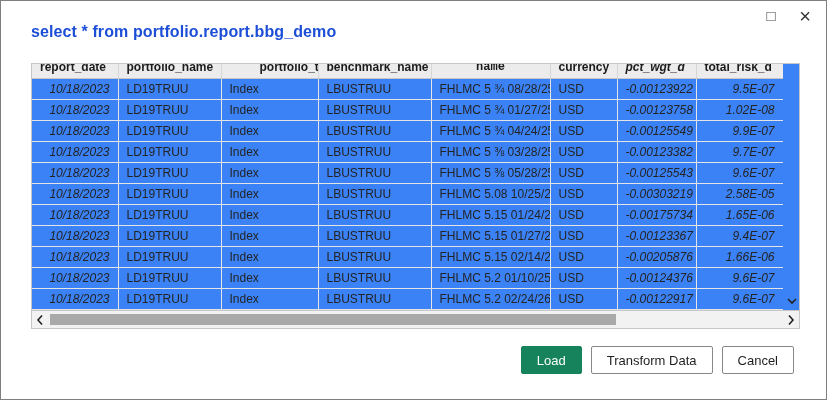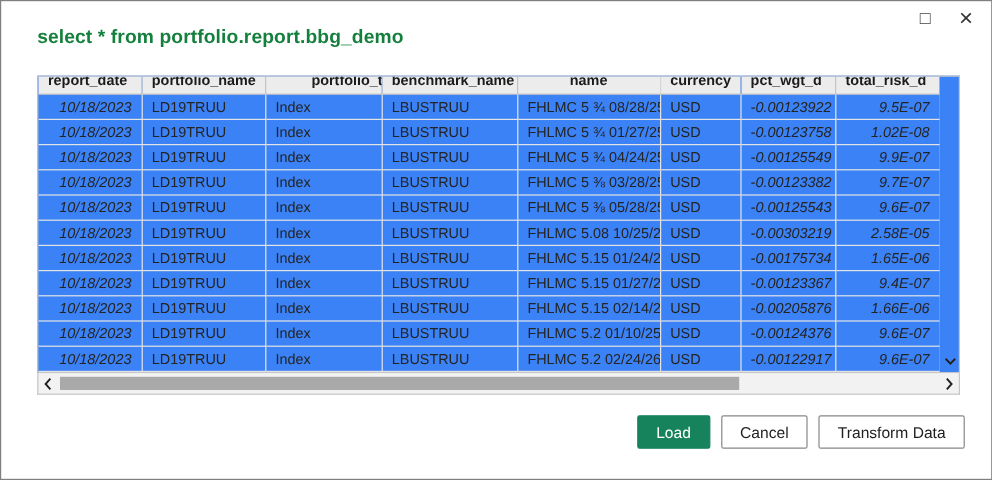--- a/index.html
+++ b/index.html
@@ -23,21 +23,21 @@
   .win-btn {
     font-size: 15px; line-height: 18px;
     width: 18px; text-align: center;
     cursor: default; color: #444;
   }
   .win-btn.close { font-size: 20px; color: #333; }
 
   
   .title {
     position: absolute; left: 30px; top: 22px;
-    font-size: 16px; font-weight: bold; color: #15803d;
+    font-size: 16px; font-weight: bold; color: #1d4ed8;
     letter-spacing: 0.1px;
   }
 
   
   .table-wrap {
     position: absolute; left: 30px; top: 62px;
     width: 769px; height: 248px;
     border: 1px solid #c6c6c6;
     display: flex;
     overflow: hidden;
@@ -106,21 +106,21 @@
   }
   .htrack { flex: 1; height: 100%; position: relative; }
   .hthumb {
     position: absolute; left: 2px; top: 3px;
     height: 11px; width: 77%;
     background: #a9a9a9;
   }
 
   
   .footer {
-    position: absolute; right: 22px; top: 345px;
+    position: absolute; right: 32px; top: 345px;
     display: flex; gap: 9px;
   }
   .btn {
     height: 28px;
     padding: 0 15px;
     font-size: 13px;
     font-family: "Liberation Sans", sans-serif;
     background: #ffffff;
     border: 1px solid #8a8886;
     border-radius: 2px;
@@ -146,23 +146,23 @@
 
   <div class="table-wrap">
     <div class="grid">
       <table>
         <thead>
           <tr>
               <th style="width: 86px;">report_date</th>
               <th style="width: 103px;">portfolio_name</th>
               <th style="width: 97px; padding-left: 38px;">portfolio_type</th>
               <th style="width: 113px; margin-top: 43px;">benchmark_name</th>
-              <th style="width: 119px; text-align: center;">name</th>
+              <th style="width: 119px; text-align: center; font-family: Liberation Mono, monospace;">name</th>
               <th style="width: 67px;">currency</th>
-              <th style="width: 79px;">pct_wgt_d</th>
+              <th style="width: 79px; font-style: italic;">pct_wgt_d</th>
               <th style="width: 87px;">total_risk_d</th>
             </tr>
         </thead>
         <tbody>
             <tr>
               <td class="cell-date">10/18/2023</td>
               <td class="cell-text">LD19TRUU</td>
               <td class="cell-text">Index</td>
               <td class="cell-text">LBUSTRUU</td>
               <td class="cell-text">FHLMC 5 ¾ 08/28/25</td>
@@ -299,17 +299,17 @@
     </div>
     <div class="harrow">
       <svg width="8" height="12" viewBox="0 0 8 12">
           <polyline points="2,1.5 6,6 2,10.5" fill="none" stroke="#222222" stroke-width="1.6"></polyline>
         </svg>
     </div>
   </div>
 
   <div class="footer">
     <button class="btn primary" style="background: rgb(23, 131, 92); border-color: rgb(23, 131, 92); color: rgb(255, 255, 255);">Load</button>
+    <button class="btn">Transform Data</button>
     <button class="btn">Cancel</button>
-    <button class="btn">Transform Data</button>
   </div>
 
 </div>
 
 </body></html>

